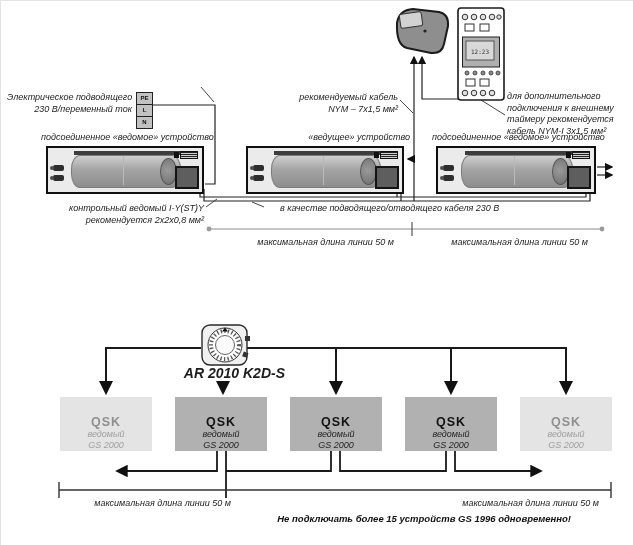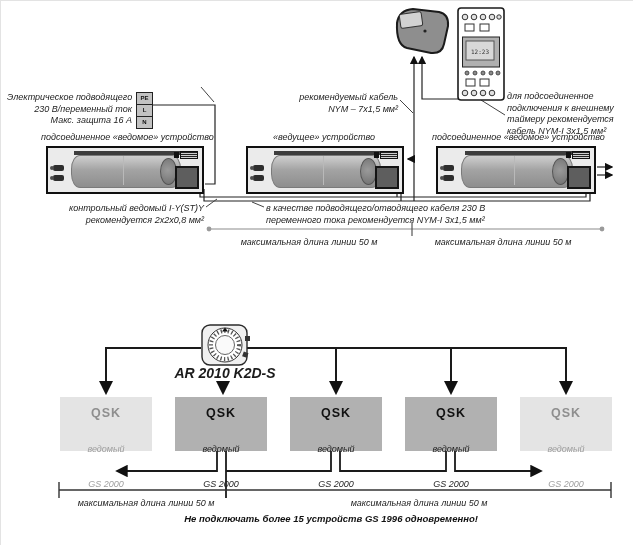--- a/index.html
+++ b/index.html
@@ -1,20 +1,20 @@
 <!DOCTYPE html>
 <html style="--line: #1a1a1a; --label-text: #1c1c1c; --box-light-bg: #e4e4e4; --box-light-text: #8f8f8f; --box-dark-bg: #b1b1b1; --box-dark-text: #121212; --unit-bg: #ebebeb; --measure-line: #8c8c8c;"><head>
 <meta charset="utf-8">
 <style>
   html,body{margin:0;padding:0;background:#fff;}
   .canvas{position:relative;width:633px;height:545px;background:#fff;border:1px solid #e3e3e3;
           font-family:"Liberation Sans",sans-serif;color:var(--label-text,#1c1c1c);overflow:hidden;}
   .txt{position:absolute;font-style:italic;font-size:9px;line-height:11.5px;color:var(--label-text,#1c1c1c);}
   .txt .ln{display:block;white-space:nowrap;}
-  .r{text-align:right;} .c{text-align:center;}
+  .r{text-align:right;} .c{text-align:right;}
   .b{font-weight:bold;}
   
   .termblock{position:absolute;left:135px;top:92px;}
   .term{width:15px;height:11px;margin-top:-1px;background:#c2c2c2;border:1px solid #222;
         font-size:6px;font-weight:bold;text-align:center;line-height:11px;color:#111;font-style:normal;}
   
   .unit{position:absolute;height:44px;background:var(--unit-bg,#ebebeb);border:2px solid #101010;}
   .u-top{position:absolute;left:17%;right:8%;top:3px;height:4px;background:#3d3d3d;}
   .u-roller{position:absolute;left:15%;width:70%;top:7px;height:31px;
             background:linear-gradient(#cfcfcf,#a3a3a3 45%,#8e8e8e);border:1px solid #7a7a7a;border-radius:9px/14px;}
@@ -24,24 +24,24 @@
   .u-valve{position:absolute;left:5px;width:11px;height:6px;background:#2e2e2e;border-radius:2px;}
   .u-valve::before{content:"";position:absolute;left:-3px;top:1px;width:4px;height:4px;border-radius:50%;background:#4d4d4d;}
   .u-ctrl{position:absolute;right:3px;bottom:3px;width:20px;height:19px;background:#5e5e5e;border:2px solid #141414;}
   .u-chip{position:absolute;right:4px;top:3px;width:16px;height:6px;border:1px solid #111;
           background:repeating-linear-gradient(180deg,#222 0 1px,#cfcfcf 1px 2px);}
   .u-chip::before{content:"";position:absolute;left:-7px;top:0;width:5px;height:6px;background:#111;}
   
   .qsk{position:absolute;top:396px;width:92px;height:54px;text-align:center;}
   .qsk.light{background:var(--box-light-bg,#e4e4e4);}
   .qsk.dark{background:var(--box-dark-bg,#b1b1b1);}
-  .q-title{margin-top:9px;font-size:12.5px;font-weight:bold;letter-spacing:1px;}
+  .q-title{margin-top:18px;font-size:12.5px;font-weight:bold;letter-spacing:1px;}
   .light .q-title{color:var(--box-light-text,#8f8f8f);}
   .dark .q-title{color:var(--box-dark-text,#121212);}
-  .q-role,.q-model{font-style:italic;font-size:9px;line-height:11px;margin-top:24px;}
+  .q-role,.q-model{font-style:italic;font-size:9px;line-height:11px;}
   .light .q-role,.light .q-model{color:#9e9e9e;}
   .dark .q-role,.dark .q-model{color:#1f1f1f;}
   svg{position:absolute;left:0;top:0;}
   .lcd-text{font-family:"DejaVu Sans Mono",monospace;font-size:6px;fill:#333;}
 </style>
 </head>
 <body>
 
 <div class="canvas">
 
@@ -149,44 +149,43 @@
       <circle cx="224" cy="344" r="17" fill="#ffffff" stroke="#333" stroke-width="1"></circle>
       <circle cx="224" cy="344" r="14" fill="none" stroke="#555" stroke-width="4" stroke-dasharray="1.3,2.3"></circle>
       <circle cx="224" cy="344" r="9.5" fill="#fafafa" stroke="#666" stroke-width="1"></circle>
       <polygon points="224,326.5 221,330.5 227,330.5" fill="#111"></polygon>
     </g>
   </svg>
 
   <div class="txt r" style="left:6px;top:91px;width:125px;">
     <span class="ln">Электрическое подводящего</span>
     <span class="ln">230 В/переменный ток</span>
-    <span class="ln">Макс. защита 16 А</span>
   </div>
 
   <div class="termblock">
     <div class="term">PE</div>
     <div class="term">L</div>
     <div class="term">N</div>
   </div>
 
 
   <div class="txt r" style="left:292px;top:91px;width:105px;">
     <span class="ln">рекомендуемый кабель</span>
     <span class="ln">NYM – 7x1,5 мм²</span>
   </div>
 
   <div class="txt" style="left:506px;top:90px;width:126px;">
-    <span class="ln">для подсоединенное</span>
+    <span class="ln">для дополнительного</span>
     <span class="ln">подключения к внешнему</span>
     <span class="ln">таймеру рекомендуется</span>
     <span class="ln">кабель NYM-I 3x1,5 мм²</span>
   </div>
 
   <div class="txt c" style="left:40px;top:131px;width:168px;white-space:nowrap;">подсоединенное «ведомое» устройство</div>
-  <div class="txt c" style="left:244px;top:131px;width:158px;white-space:nowrap;">«ведущее» устройство</div>
+  <div class="txt c" style="left:251px;top:131px;width:158px;white-space:nowrap;">«ведущее» устройство</div>
   <div class="txt c" style="left:431px;top:131px;width:168px;white-space:nowrap;">подсоединенное «ведомое» устройство</div>
 
   <div class="unit" style="left:45px;top:145px;width:154px;">
     <div class="u-top"></div>
     <div class="u-roller"></div>
     <div class="u-seam"></div>
     <div class="u-cap"></div>
     <div class="u-valve" style="top:17px;"></div>
     <div class="u-valve" style="top:27px;"></div>
     <div class="u-ctrl"></div>
@@ -211,23 +210,22 @@
     <div class="u-valve" style="top:27px;"></div>
     <div class="u-ctrl"></div>
     <div class="u-chip"></div>
   </div>
 
   <div class="txt r" style="left:53px;top:202px;width:150px;">
     <span class="ln">контрольный ведомый I-Y(ST)Y</span>
     <span class="ln">рекомендуется 2x2x0,8 мм²</span>
   </div>
 
-  <div class="txt" style="left:265px;top:202px;width:230px;">
+  <div class="txt" style="left:279px;top:202px;width:230px;">
     <span class="ln">в качестве подводящего/отводящего кабеля 230 В</span>
-    <span class="ln">переменного тока рекомендуется NYM-I 3x1,5 мм²</span>
   </div>
 
   <div class="txt c" style="left:223px;top:236px;width:170px;white-space:nowrap;">максимальная длина линии 50 м</div>
   <div class="txt c" style="left:417px;top:236px;width:170px;white-space:nowrap;">максимальная длина линии 50 м</div>
 
   <div class="txt c b" style="left:164px;top:367px;width:120px;font-size:14px;">AR 2010 K2D-S</div>
 
   <div class="qsk light" style="left:59px;">
     <div class="q-title">QSK</div>
     <div class="q-role">ведомый</div>

